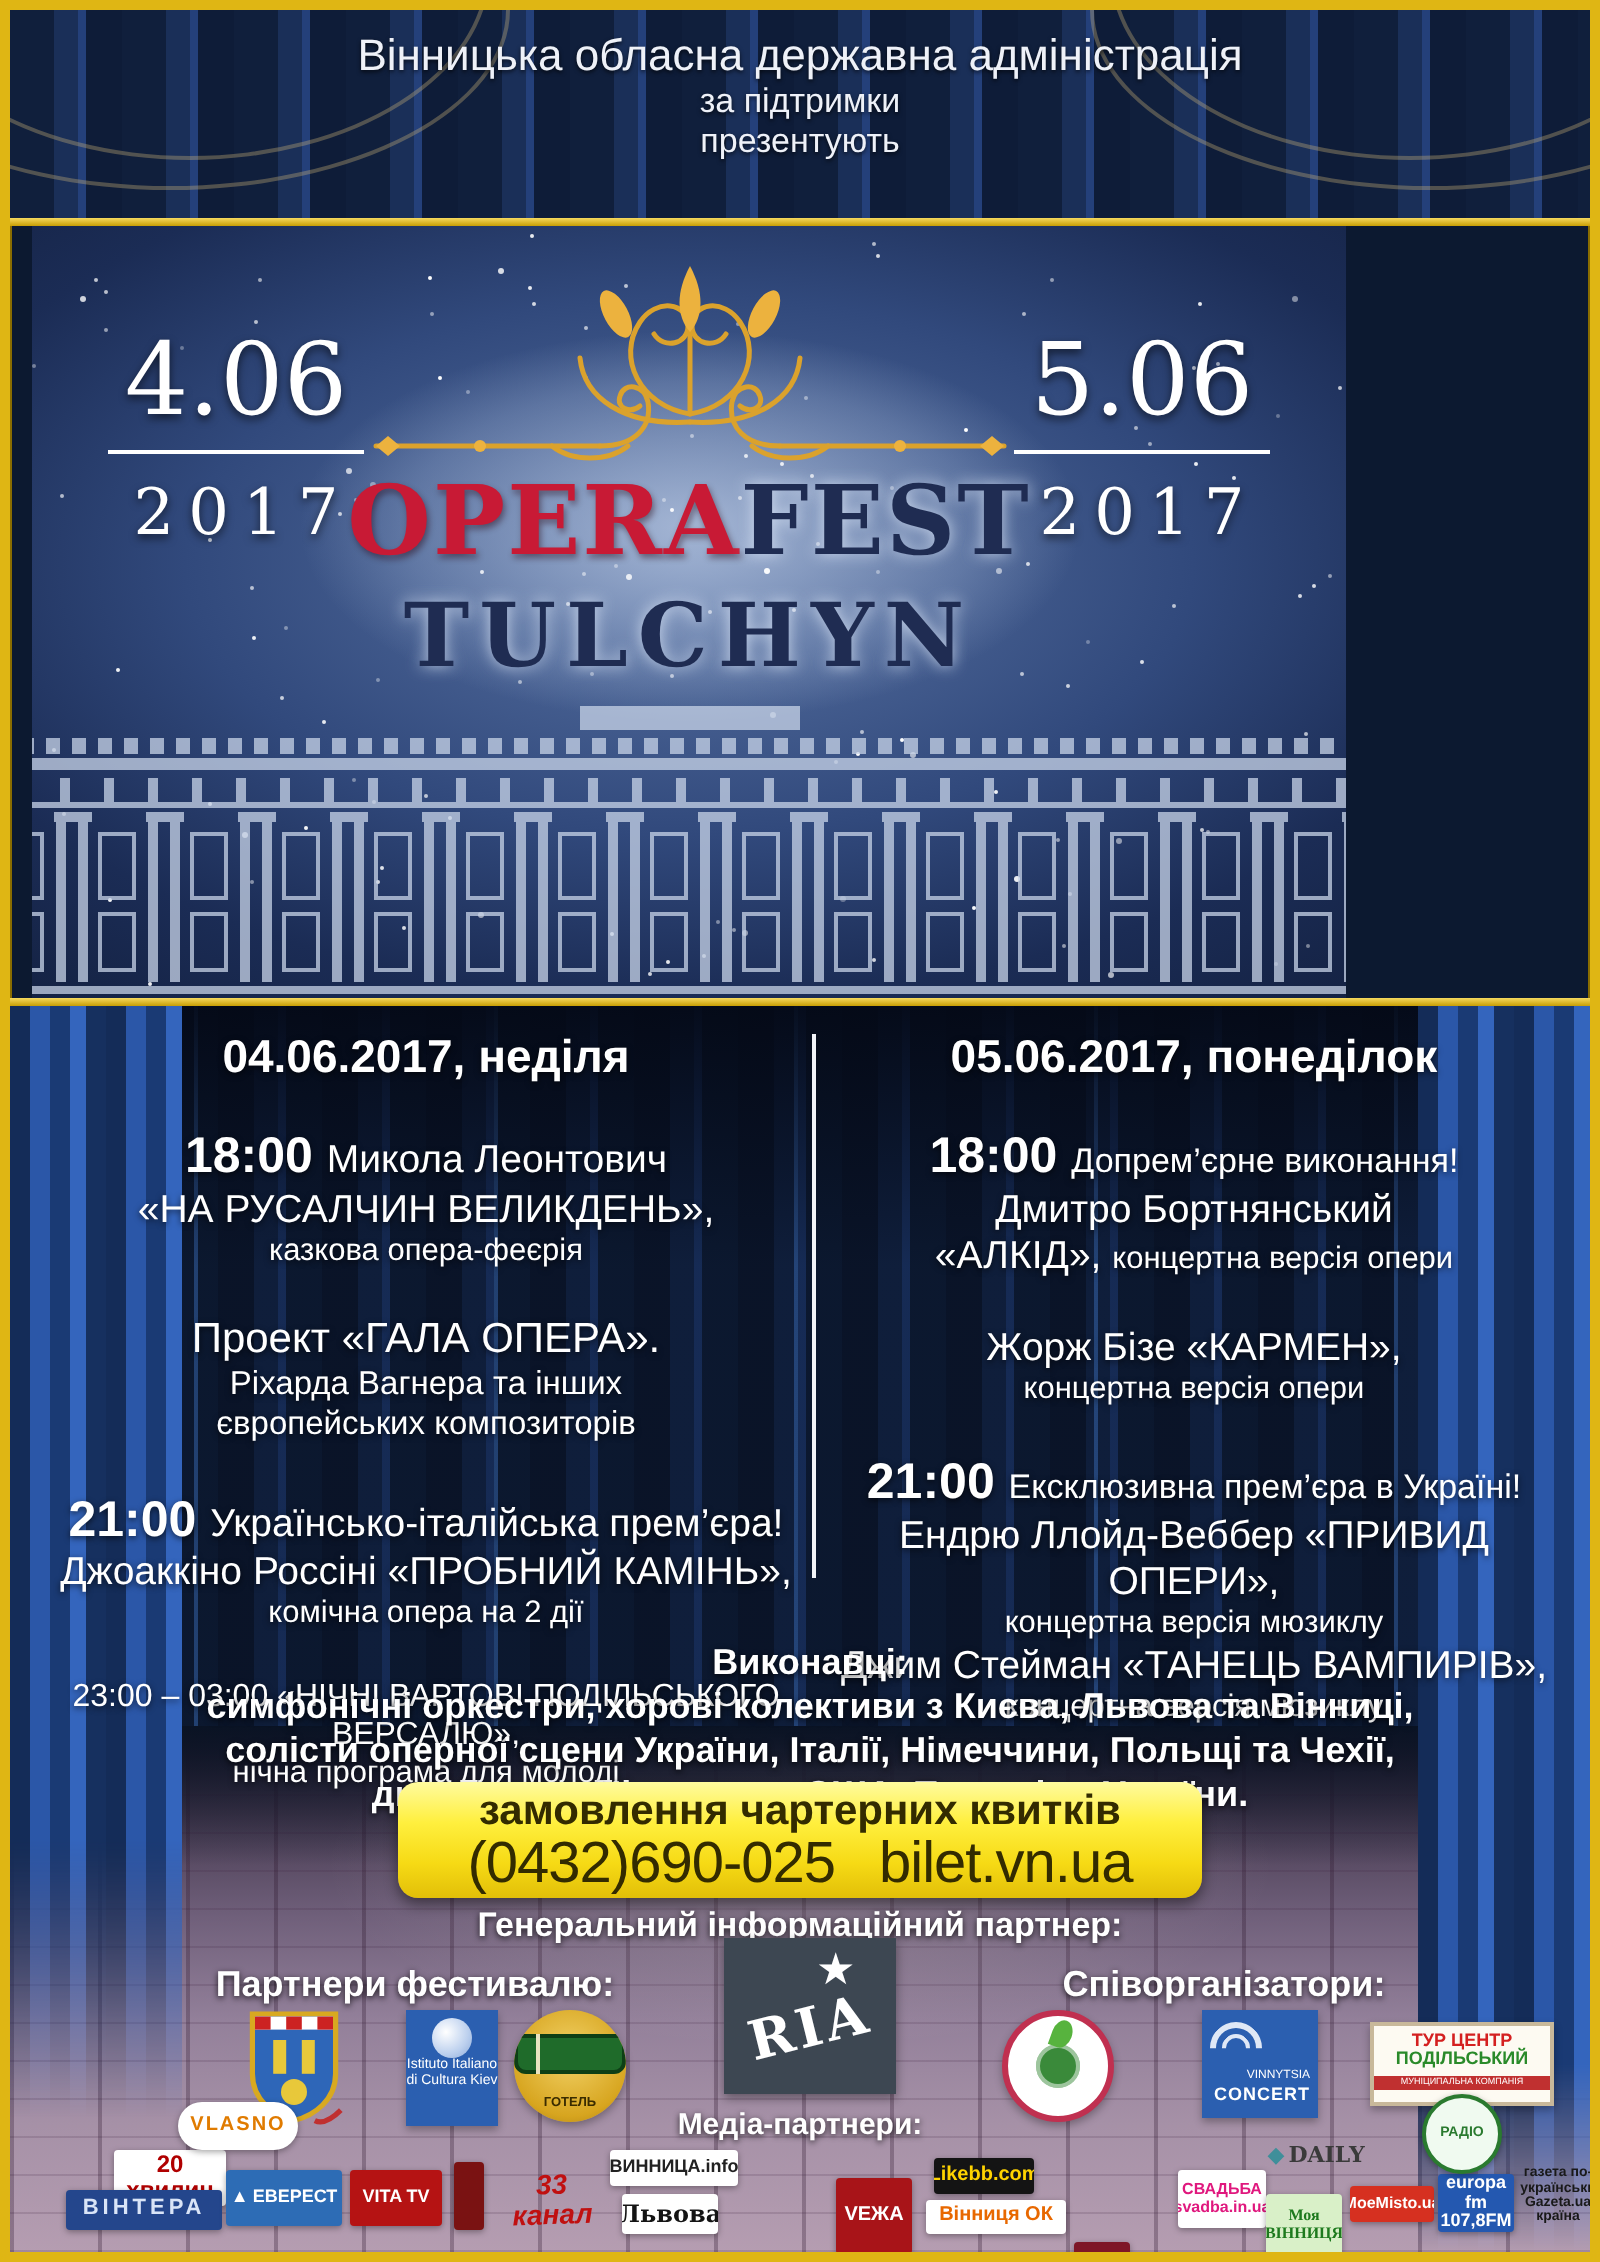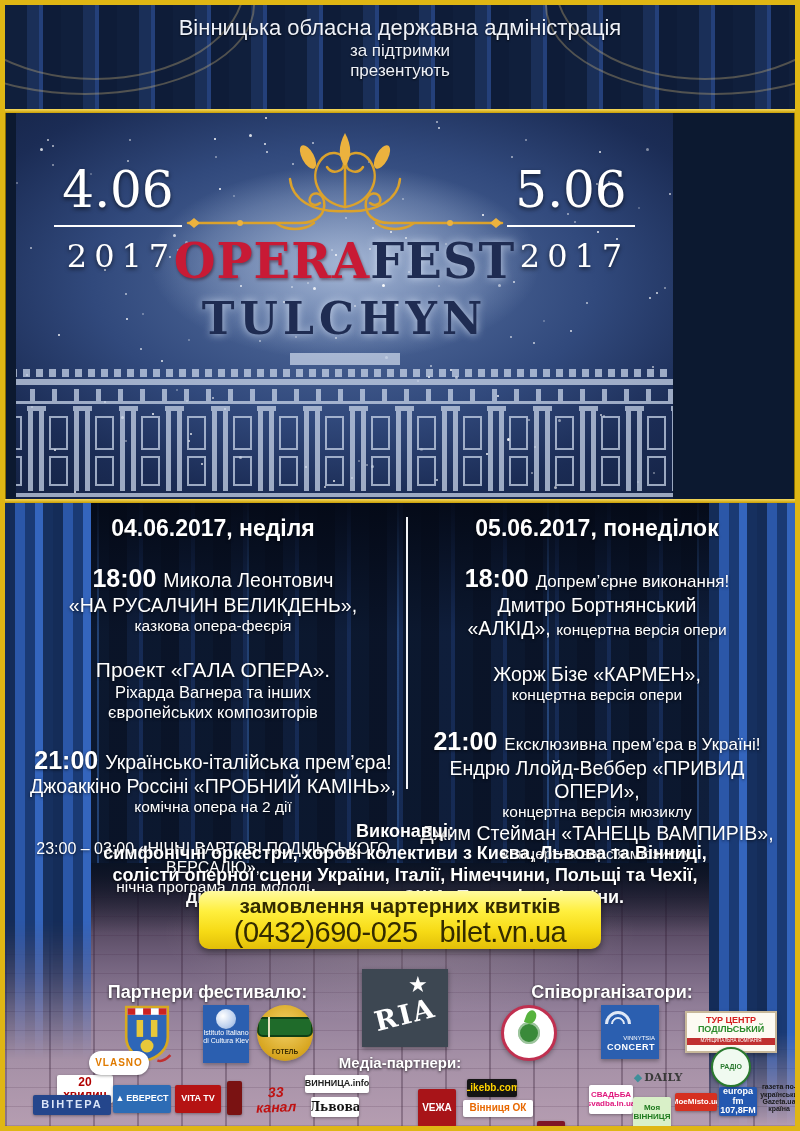--- a/index.html
+++ b/index.html
@@ -629,20 +629,21 @@
   </div>
 
   <div class="ticket">
     <div class="tk1">замовлення чартерних квитків</div>
     <div class="tk2">
       <span>(0432)690-025</span>
       <span>bilet.vn.ua</span>
     </div>
   </div>
 
+  <div class="plabel lbl-general">Генеральний інформаційний партнер:</div>
   <div class="ria">
     <span class="ria-star">★</span>
     <span class="ria-text">RIA</span>
   </div>
 
   <div class="plabel lbl-fest">Партнери фестивалю:</div>
   <div class="plogo logo-coat">
     <svg viewBox="0 0 40 46" width="52" height="60">
       <path d="M4 3 h32 v23 c0 10 -8 16 -16 18 c-8 -2 -16 -8 -16 -18 z" fill="#2e66b8" stroke="#d8a920" stroke-width="2"></path>
       <rect x="5" y="4" width="30" height="5" fill="#fff"></rect>
@@ -726,21 +727,21 @@
       <div class="chip mc12" style="background: rgb(126, 22, 38); color: rgb(240, 223, 192);">
         <span>VIP.VN.UA</span>
       </div>
       <div class="chip mc13" style="background: rgb(255, 255, 255); color: rgb(224, 24, 126);">
         <span>СВАДЬБА svadba.in.ua</span>
       </div>
       <div class="chip mc14" style="background: transparent; color: rgb(58, 58, 58); box-shadow: none;">
         <span style="color: rgb(63, 143, 154); margin-right: 2px;">◆</span>
         <span>DAILY</span>
       </div>
-      <div class="chip mc15" style="background: rgb(217, 240, 200); color: rgb(30, 122, 30);">
+      <div class="chip mc15" style="background: rgb(217, 240, 200); color: rgb(30, 122, 30); font-family: Liberation Serif, serif;">
         <span>Моя ВІННИЦЯ</span>
       </div>
       <div class="chip mc16" style="background: rgb(214, 48, 32); color: rgb(255, 255, 255);">
         <span>MoeMisto.ua</span>
       </div>
       <div class="chip mc17" style="background: rgb(36, 88, 176); color: rgb(255, 255, 255);">
         <span>europa fm 107,8FM</span>
       </div>
       <div class="chip mc18" style="background: transparent; color: rgb(25, 25, 25); box-shadow: none;">
         <span>газета по-українськи Gazeta.ua країна</span>

